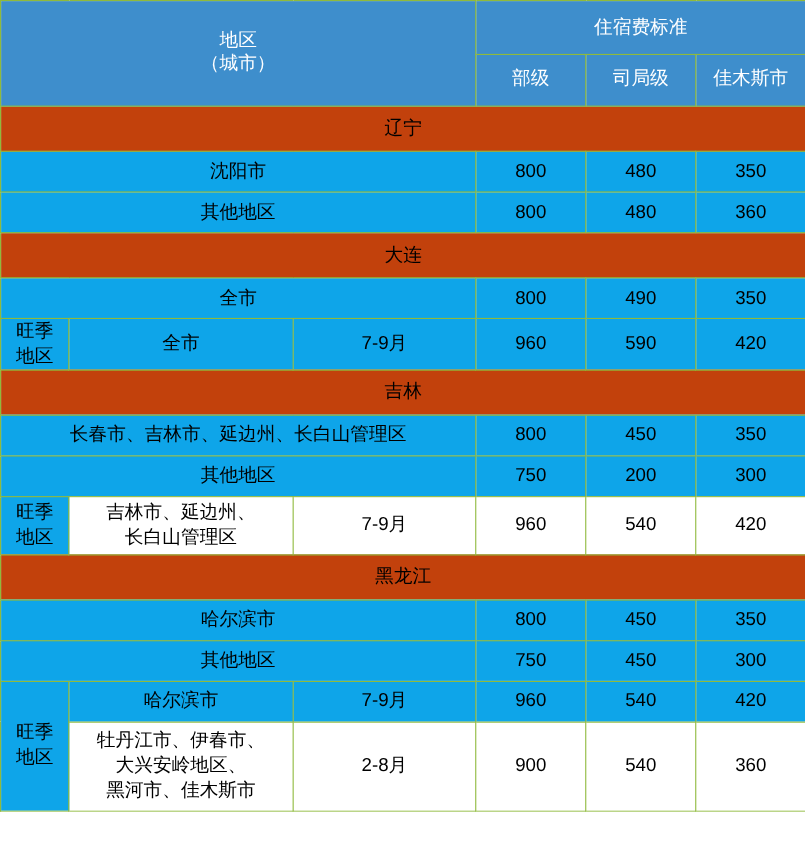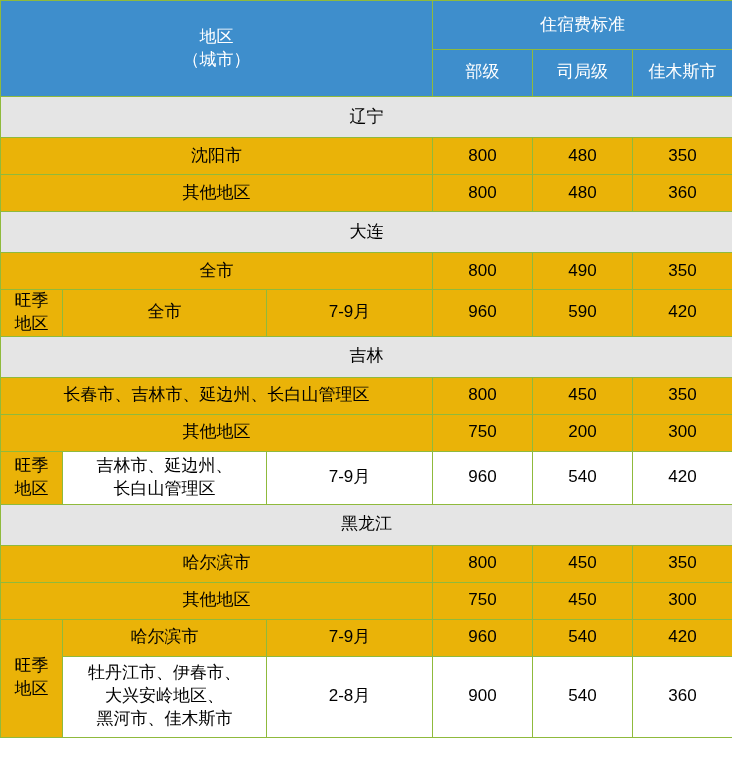--- a/index.html
+++ b/index.html
@@ -43,32 +43,33 @@
     height: 48px;
     margin-top: 29px;
   }
   .hdr-sub {
     font-size: 17px;
     height: 46px;
     font-family: Liberation Mono, monospace;
   }
   .hdr .line2 {
     display: block;
+    font-family: Liberation Mono, monospace;
   }
   
   .province {
-    background: #e5e5e5;
+    background: #c2410c;
     font-weight: bold;
     font-size: 18px;
     height: 40px;
   }
   
   .row-cell {
     height: 36px;
-    background: #eab308;
+    background: #0ea5e9;
   }
   .tall {
     height: 52px;
   }
   .triple {
     height: 80px;
     margin-left: 36px;
   }
   .season-label {
     font-size: 16px;

